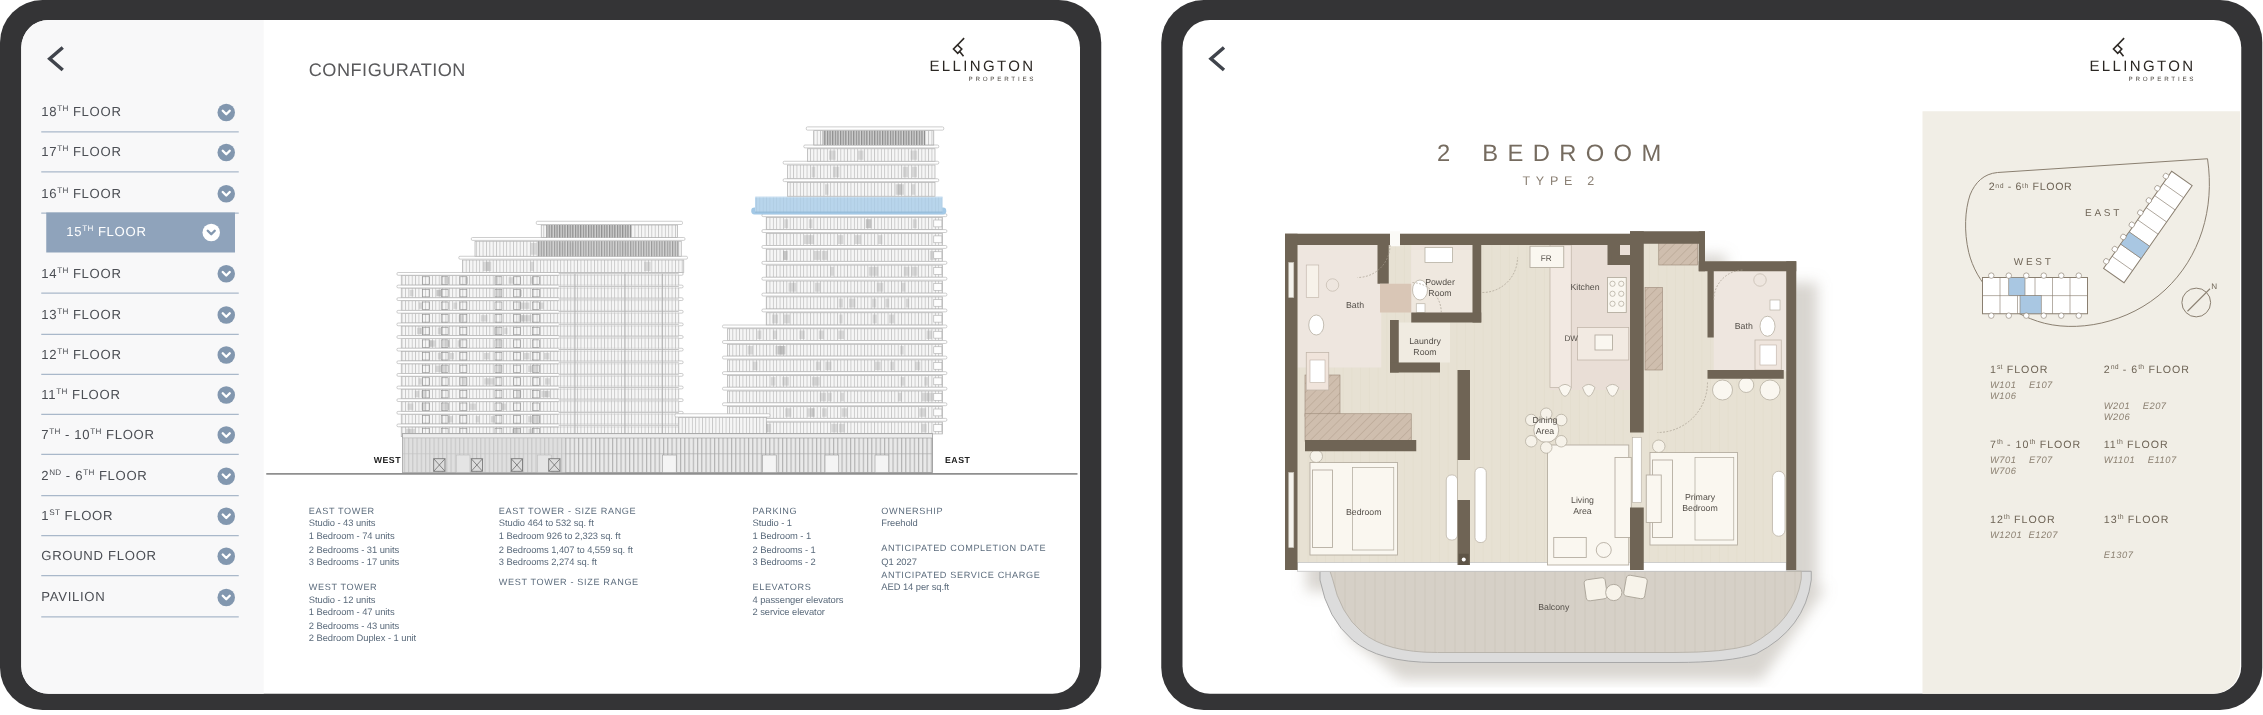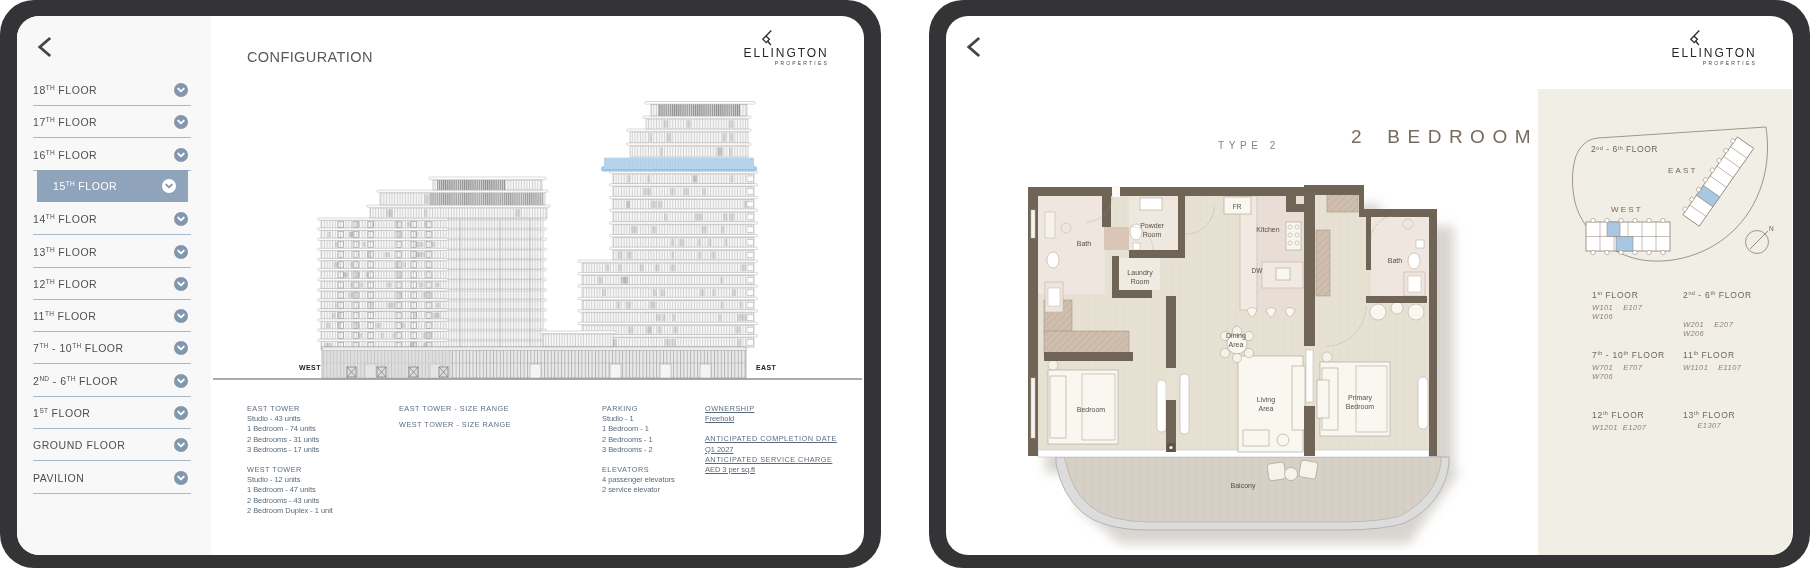--- a/index.html
+++ b/index.html
@@ -10,21 +10,21 @@
 sup{font-size:6.5px;vertical-align:4px;line-height:0;letter-spacing:0.2px;}
 .row .div{position:absolute;left:0;right:0;bottom:0;height:1px;background:#a9b8ca;}
 .chev{position:absolute;right:3px;top:9px;width:14px;height:14px;border-radius:50%;background:#8297af;}
 .chev svg{position:absolute;left:0;top:0;}
 #selrow{position:absolute;left:37px;top:170px;width:151px;height:32px;background:#8fa3bb;}
 #selrow .lab{position:absolute;left:16px;top:10px;font-size:10.5px;letter-spacing:0.55px;color:#ffffff;white-space:nowrap;}
 #selrow .chev{right:12px;background:#ffffff;}
 #conf{position:absolute;left:247px;top:49px;font-size:14.5px;letter-spacing:0.4px;color:#59595b;}
 .col{position:absolute;font-size:7.5px;color:#5a6a7b;line-height:10.2px;letter-spacing:-0.05px;}
 .col .hd{color:#5d6d7e;letter-spacing:0.5px;font-size:7.3px;}
-#title2{position:absolute;left:946px;top:126px;width:592px;text-align:right;font-size:19px;letter-spacing:7.5px;color:#756b5f;text-indent:2px;}
+#title2{position:absolute;left:946px;top:113px;width:592px;text-align:center;font-size:19px;letter-spacing:7.5px;color:#756b5f;text-indent:2px;}
 #type2{position:absolute;left:946px;top:140px;width:604px;text-align:center;font-size:10px;letter-spacing:4.6px;color:#8b8074;text-indent:2px;}
 #sb2{position:absolute;left:1538px;top:89px;width:254px;height:466px;background:#f1eee6;border-radius:0 0 22px 0;}
 .flitem{position:absolute;white-space:nowrap;}
 .flitem .h{font-size:8.5px;letter-spacing:0.8px;color:#6f6557;}
 .flitem .h sup{font-size:5.5px;vertical-align:3px;}
 .flitem .u{font-size:7.5px;color:#8d8273;letter-spacing:0.4px;font-style:italic;}
 </style></head><body>
 
 <div class="tab" style="left:0;">
     <div class="screen"></div>
@@ -575,35 +575,36 @@
 </svg>
 
 <div class="col" style="left:247px;top:404px;">
   <div class="hd">EAST TOWER</div>
   <div>Studio - 43 units<br>1 Bedroom - 74 units<br>2 Bedrooms - 31 units<br>3 Bedrooms - 17 units</div>
   <div class="hd" style="margin-top:10px;">WEST TOWER</div>
   <div>Studio - 12 units<br>1 Bedroom - 47 units<br>2 Bedrooms - 43 units<br>2 Bedroom Duplex - 1 unit</div>
 </div>
 <div class="col" style="left:399px;top:404px;">
   <div class="hd">EAST TOWER - SIZE RANGE</div>
+  <div>Studio 464 to 532 sq. ft<br>1 Bedroom 926 to 2,323 sq. ft<br>2 Bedrooms 1,407 to 4,559 sq. ft<br>3 Bedrooms 2,274 sq. ft</div>
   <div class="hd" style="margin-top:6px;">WEST TOWER - SIZE RANGE</div>
 </div>
 <div class="col" style="left:602px;top:404px;">
   <div class="hd">PARKING</div>
   <div>Studio - 1<br>1 Bedroom - 1<br>2 Bedrooms - 1<br>3 Bedrooms - 2</div>
   <div class="hd" style="margin-top:10px;">ELEVATORS</div>
   <div>4 passenger elevators<br>2 service elevator</div>
 </div>
-<div class="col" style="left:705px;top:404px;text-decoration:underline;">
+<div class="col" style="left:705px;top:404px;">
   <div class="hd">OWNERSHIP</div>
   <div>Freehold</div>
   <div class="hd" style="margin-top:10px;">ANTICIPATED COMPLETION DATE</div>
   <div>Q1 2027</div>
   <div class="hd" style="">ANTICIPATED SERVICE CHARGE</div>
-  <div>AED 3 per sq.ft</div>
+  <div>AED 14 per sq.ft</div>
 </div>
 
 <div id="title2">2  BEDROOM</div>
 <div id="type2">TYPE 2</div>
 <div id="sb2"></div>
 <svg style="position:absolute;left:1550px;top:112px;" width="235" height="165" viewBox="1550 112 235 165">
 <path d="M1598,138 L1766,127 C1772,167 1760,206 1732,232 C1703,259 1660,267 1630,257 C1600,247 1581,226 1575,202 C1571,185 1572,168 1576,156 C1580,146 1587,139 1598,138 Z" fill="none" stroke="#8a7f70" stroke-width="0.8"></path>
 <text x="1591" y="152" font-size="8.5" letter-spacing="0.5" fill="#6f6557" font-family="Liberation Sans, sans-serif">2<tspan font-size="5.5" baseline-shift="30%">nd</tspan> - 6<tspan font-size="5.5" baseline-shift="30%">th</tspan> FLOOR</text>
 <text x="1668" y="173" font-size="8" letter-spacing="2.2" fill="#6f6557" font-family="Liberation Sans, sans-serif">EAST</text>
 <text x="1611" y="212" font-size="8" letter-spacing="2.2" fill="#6f6557" font-family="Liberation Sans, sans-serif">WEST</text>
@@ -672,21 +673,21 @@
 <div class="flitem" style="left:1683px;top:350px;">
     <div class="h">11<sup>th</sup> FLOOR</div>
     <div class="u" style="margin-top:3px;">W1101&nbsp;&nbsp;&nbsp;&nbsp;E1107</div>
   </div>
 <div class="flitem" style="left:1592px;top:410px;">
     <div class="h">12<sup>th</sup> FLOOR</div>
     <div class="u" style="margin-top:3px;">W1201&nbsp;&nbsp;E1207</div>
   </div>
 <div class="flitem" style="left:1683px;top:410px;">
     <div class="h">13<sup>th</sup> FLOOR</div>
-    <div class="u" style="margin-top:1px;text-align:center;">E1307</div>
+    <div class="u" style="margin-top:19px;">E1307</div>
   </div>
 
 <svg style="position:absolute;left:1015px;top:178px;" width="470" height="372" viewBox="1015 178 470 372">
 <defs>
 <filter id="bl" x="-30%" y="-30%" width="160%" height="160%">
         <feGaussianBlur stdDeviation="5.5"></feGaussianBlur>
       </filter>
 <pattern id="hatch" width="5" height="5" patternUnits="userSpaceOnUse" patternTransform="rotate(45)">
         <rect width="5" height="5" fill="#cfbeae"></rect>
         <line x1="0" y1="0" x2="0" y2="5" stroke="#b8a694" stroke-width="1"></line>

